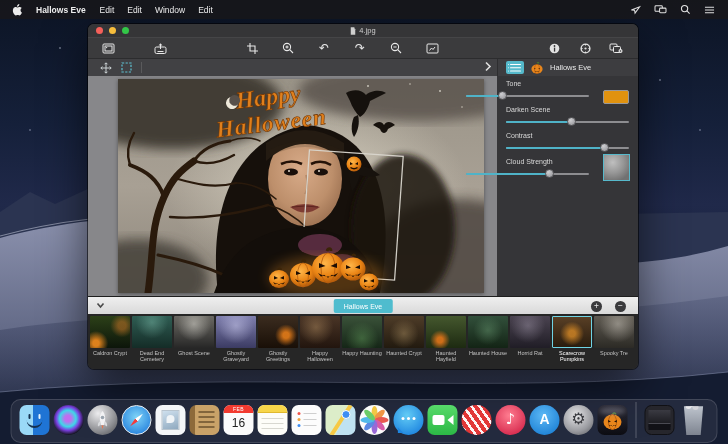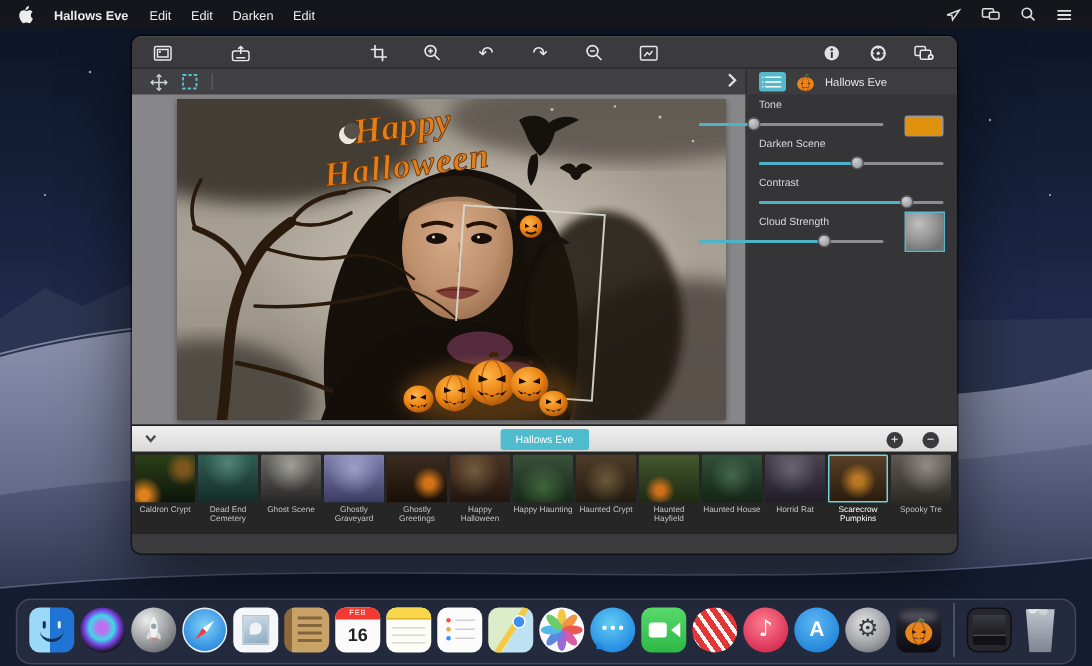--- a/index.html
+++ b/index.html
@@ -113,21 +113,21 @@
     background:linear-gradient(#fff 0 50%,#f23c3c 50%);transform:translate(-50%,-50%) rotate(45deg);
     clip-path:polygon(50% 0,100% 50%,50% 100%,0 50%);}
   .di.mail{background:#f4f6f8;}
   .di.mail::before{content:"";position:absolute;inset:5px 6px;background:linear-gradient(160deg,#cfe0ee,#8fa9bf);border:1px solid #b8c4ce;}
   .di.mail::after{content:"";position:absolute;left:11px;top:10px;width:8px;height:8px;border-radius:50% 50% 50% 0;background:#f0f4f7;}
   .di.contacts{background:linear-gradient(90deg,#8d6a3a 0 5px,#c9a268 5px);}
   .di.contacts::before{content:"";position:absolute;left:9px;right:5px;top:6px;height:1.5px;background:rgba(60,40,15,.5);
     box-shadow:0 5px 0 rgba(60,40,15,.5),0 10px 0 rgba(60,40,15,.5),0 15px 0 rgba(60,40,15,.5);}
   .di.calendar{background:#fbfbfb;overflow:hidden;text-align:center;}
   .cal-m{display:block;background:#f23a30;color:#fff;font-size:5px;line-height:8px;height:8px;letter-spacing:.5px;}
-  .cal-d{display:block;color:#222;font-size:12px;line-height:20px;font-weight:bold;}
+  .cal-d{display:block;color:#222;font-size:12px;line-height:20px;font-weight:normal;}
   .di.notes{background:#fdfdf8;overflow:hidden;}
   .di.notes::before{content:"";position:absolute;left:0;right:0;top:0;height:7px;background:#f7d64a;border-bottom:1px solid #e0b92e;}
   .di.notes::after{content:"";position:absolute;left:4px;right:4px;top:13px;height:1px;background:#d8d8d0;box-shadow:0 5px 0 #d8d8d0,0 10px 0 #d8d8d0;}
   .di.reminders{background:#fcfcfc;}
   .di.reminders::before{content:"";position:absolute;left:6px;top:7px;width:3px;height:3px;border-radius:50%;background:#f25449;
     box-shadow:0 6px 0 #f2a33c,0 12px 0 #3f8ef2;}
   .di.reminders::after{content:"";position:absolute;left:12px;right:5px;top:8px;height:1.2px;background:#cfcfcf;box-shadow:0 6px 0 #cfcfcf,0 12px 0 #cfcfcf;}
   .di.maps{background:linear-gradient(115deg,#dcedc9 0 55%,#bfe2f2 55%);overflow:hidden;}
   .di.maps::before{content:"";position:absolute;left:13px;top:-4px;width:4px;height:40px;background:#f6c945;transform:rotate(33deg);}
   .di.maps::after{content:"";position:absolute;right:5px;top:5px;width:7px;height:7px;border-radius:50%;background:#3f8ef2;border:1.5px solid #fff;}
@@ -203,21 +203,21 @@
 
   <div id="menubar">
     <span class="apple">
       <svg width="10" height="12" viewBox="0 0 14 17" fill="#ececec">
         <path d="M9.4 2.7c.6-.7 1-1.7.9-2.7-.9.1-1.9.6-2.5 1.3-.6.6-1 1.6-.9 2.6 1 0 1.9-.5 2.5-1.2zm2.6 6c0-2 1.6-2.9 1.7-3-.9-1.4-2.4-1.6-2.9-1.6-1.2-.1-2.4.7-3 .7-.6 0-1.6-.7-2.6-.7C3.8 4.1 2.5 4.9 1.8 6.2c-1.4 2.4-.4 6 1 8 .7 1 1.5 2 2.5 2 1 0 1.4-.6 2.6-.6s1.6.6 2.6.6 1.8-1 2.4-2c.8-1.1 1.1-2.2 1.1-2.3-.1 0-2-.8-2-3.2z"></path>
       </svg>
     </span>
     <span class="appname">Hallows Eve</span>
     <span class="mitem">Edit</span>
     <span class="mitem">Edit</span>
-    <span class="mitem">Darken</span>
+    <span class="mitem">Window</span>
     <span class="mitem">Edit</span>
     <span class="spacer"></span>
     <span class="stat">
       <svg width="11" height="11" viewBox="0 0 12 12" fill="none" stroke="#e0e0e0" stroke-width="1.1">
         <path d="M1.5 6.5 L10.5 3 L5.5 10 L5 6.8 Z"></path>
       </svg>
     </span>
     <span class="stat">
       <svg width="13" height="11" viewBox="0 0 14 12" fill="none" stroke="#e0e0e0" stroke-width="1.1">
         <rect x="1" y="2" width="8" height="6" rx="1"></rect>
@@ -232,20 +232,32 @@
     </span>
     <span class="stat">
       <svg width="11" height="10" viewBox="0 0 12 11" stroke="#e0e0e0" stroke-width="1.3">
         <path d="M1 2.5 h10 M1 5.5 h10 M1 8.5 h10"></path>
       </svg>
     </span>
   </div>
 
   <div id="win">
 
+    <div id="titlebar">
+      <span class="tl red"></span>
+      <span class="tl yellow"></span>
+      <span class="tl green"></span>
+      <span id="titletext">
+        <svg width="6" height="8" viewBox="0 0 8 10">
+          <path d="M1 0 h4.5 L7 2.5 V10 H1 Z" fill="#cfcfcf"></path>
+            <path d="M5.5 0 L7 2.5 H5.5 Z" fill="#8a8a8a"></path>
+        </svg>
+        <span>4.jpg</span>
+      </span>
+    </div>
 
     <div id="toolbar">
       <div id="tb-left">
         <span class="tbtn">
           <svg width="13" height="11" viewBox="0 0 13 11" fill="none" stroke="#e8e8e8" stroke-width="1">
             <rect x="1" y="1" width="11" height="9" rx="1"></rect>
               <rect x="3" y="3" width="7" height="5"></rect>
               <circle cx="4.6" cy="4.6" r=".7" fill="#e8e8e8" stroke="none"></circle>
           </svg>
         </span>

